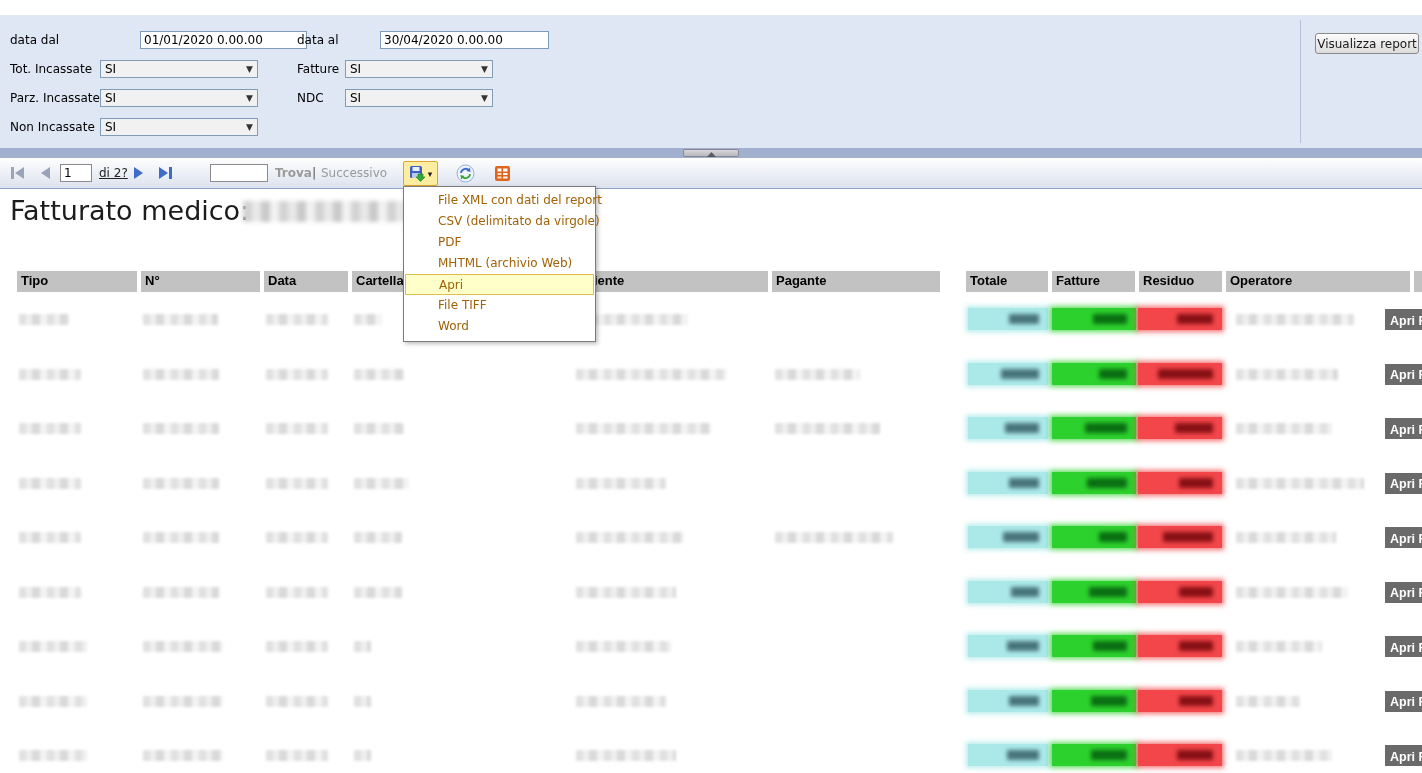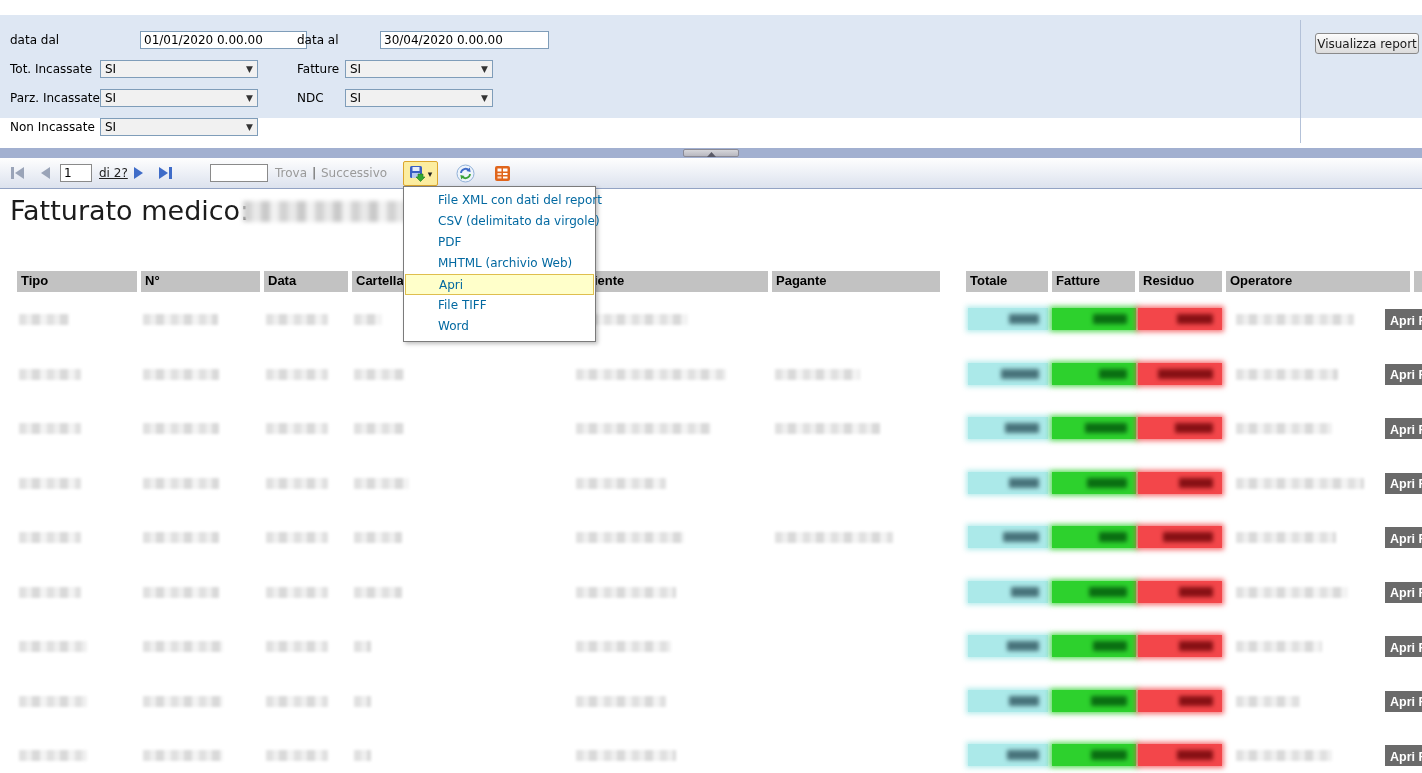--- a/index.html
+++ b/index.html
@@ -9,21 +9,21 @@
 
   
   .topbar { position:absolute; left:0; top:0; width:1422px; height:15px; background:#fff; font-size:11.5px; }
   .topbar .bc { position:absolute; left:8px; top:1px; white-space:nowrap; }
   .topbar .rlinks { position:absolute; right:4px; top:1px; white-space:nowrap; }
   .lnk { color:#3a5db0; text-decoration:none; cursor:pointer; }
   .bc-cur { color:#27439c; }
   .sep { color:#6a7a9a; }
 
   
-  .params { position:absolute; left:0; top:15px; width:1422px; height:103px; background:#dee7f3; font-size:12px; color:#000; }
+  .params { position:absolute; left:0; top:15px; width:1422px; height:133px; background:#dee7f3; font-size:12px; color:#000; }
   .plabel { position:absolute; top:2px; white-space:nowrap; }
   .pinput { position:absolute; height:18px; border:1px solid #7f9db9; background:#fff; font-family:"DejaVu Sans",sans-serif; font-size:12px; padding:0 3px;margin-left:40px; }
   .psel { position:absolute; height:18px; border:1px solid #7f9db9; background:#f1f1f1; font-size:12px; cursor:pointer; }
   .psel .sel-txt { position:absolute; left:4px; top:1px; }
   .psel .sel-arrow { position:absolute; right:4px; top:3px; font-size:9px; color:#333; }
   .pdivider { position:absolute; left:1300px; top:5px; width:1px; height:123px; background:#b3c1d8; }
   .viewbtn { position:absolute; left:1315px; top:18px; width:104px; height:21px; background:linear-gradient(#fcfcfc,#dcdcdc); border:1px solid #8a8a8a; border-radius:3px; font-family:"DejaVu Sans",sans-serif; font-size:12px; color:#1a1a1a; cursor:pointer; }
 
   
   .splitter { position:absolute; left:0; top:148px; width:1422px; height:10px; background:#a2b0d0; }
@@ -60,21 +60,21 @@
   .amt-pagato { left:1052px; width:84px; background:#2dd12d; box-shadow:0 0 5px 2px rgba(45,209,45,.75); }
   .amt-residuo { left:1138px; width:84px; background:#f3464a; box-shadow:0 0 5px 2px rgba(243,70,74,.75); }
   .amt-blur { position:absolute; right:9px; top:6px; height:10px; filter:blur(2px); border-radius:1px; }
   .amt-totale .amt-blur { background:#48737b; }
   .amt-pagato .amt-blur { background:#0a6e12; }
   .amt-residuo .amt-blur { background:#871014; }
   .apri { position:absolute; left:1385px; top:17px; width:52px; height:21px; background:#6a6a6a; color:#fff; font-family:"Liberation Sans",sans-serif; font-weight:bold; font-size:12.5px; border:none; text-align:left; padding:2px 0 0 5px; white-space:nowrap; overflow:hidden; cursor:pointer; }
 
   
   .menu { position:absolute; left:403px; top:186px; width:193px; background:#fff; border:1px solid #7b7b7b; box-shadow:2px 2px 4px rgba(0,0,0,.25); padding:3px 0 4px 0; z-index:50; }
-  .menu-item { position:relative; height:21px; font-size:12px; color:#0369a1; padding:3px 0 0 34px; cursor:pointer; white-space:nowrap; }
+  .menu-item { position:relative; height:21px; font-size:12px; color:#a16207; padding:3px 0 0 34px; cursor:pointer; white-space:nowrap; }
   .menu-item.hl { background:#ffffca; border:1px solid #dfbf4e; height:21px; margin:0 1px; padding-left:33px; }
 </style>
 </head>
 <body>
 
 <div class="page">
 
 
   <div class="params">
 
@@ -142,21 +142,21 @@
         <polygon points="1,1 1,13 10,7" fill="#3f6cc8"></polygon>
       </svg>
     </div>
     <div class="tb-item" style="left:158px;">
       <svg class="nav-ico" width="15" height="14" viewBox="0 0 15 14">
         <polygon points="1,1 1,13 10,7" fill="#3f6cc8"></polygon>
           <rect x="11" y="1" width="3" height="12" fill="#3f6cc8"></rect>
       </svg>
     </div>
     <input class="findinput" value="" style="">
-    <span class="gray-lbl" style="position:absolute; left:275px; top:8px;">Trova</span>
+    <span class="gray-lbl" style="position:absolute; left:275px; top:8px;font-weight:bold;">Trova</span>
     <span style="position:absolute; left:312px; top:8px; color:#777; font-weight:bold;">|</span>
     <span class="gray-lbl" style="position:absolute; left:321px; top:8px;">Successivo</span>
   </div>
 
   <div class="exportbtn">
     <svg width="17" height="17" viewBox="0 0 17 17">
       <rect x="1" y="1" width="12" height="12" rx="1.5" fill="#3b5fc4"></rect>
       <rect x="3.5" y="2" width="7" height="4" fill="#e8eefb"></rect>
       <rect x="3" y="8" width="8" height="5" fill="#b9c9ef"></rect>
       <polygon points="9,9 14,9 14,12 16,12 11.5,16.5 7,12 9,12" fill="#34a832" stroke="#1c7a1c" stroke-width="0.6"></polygon>

